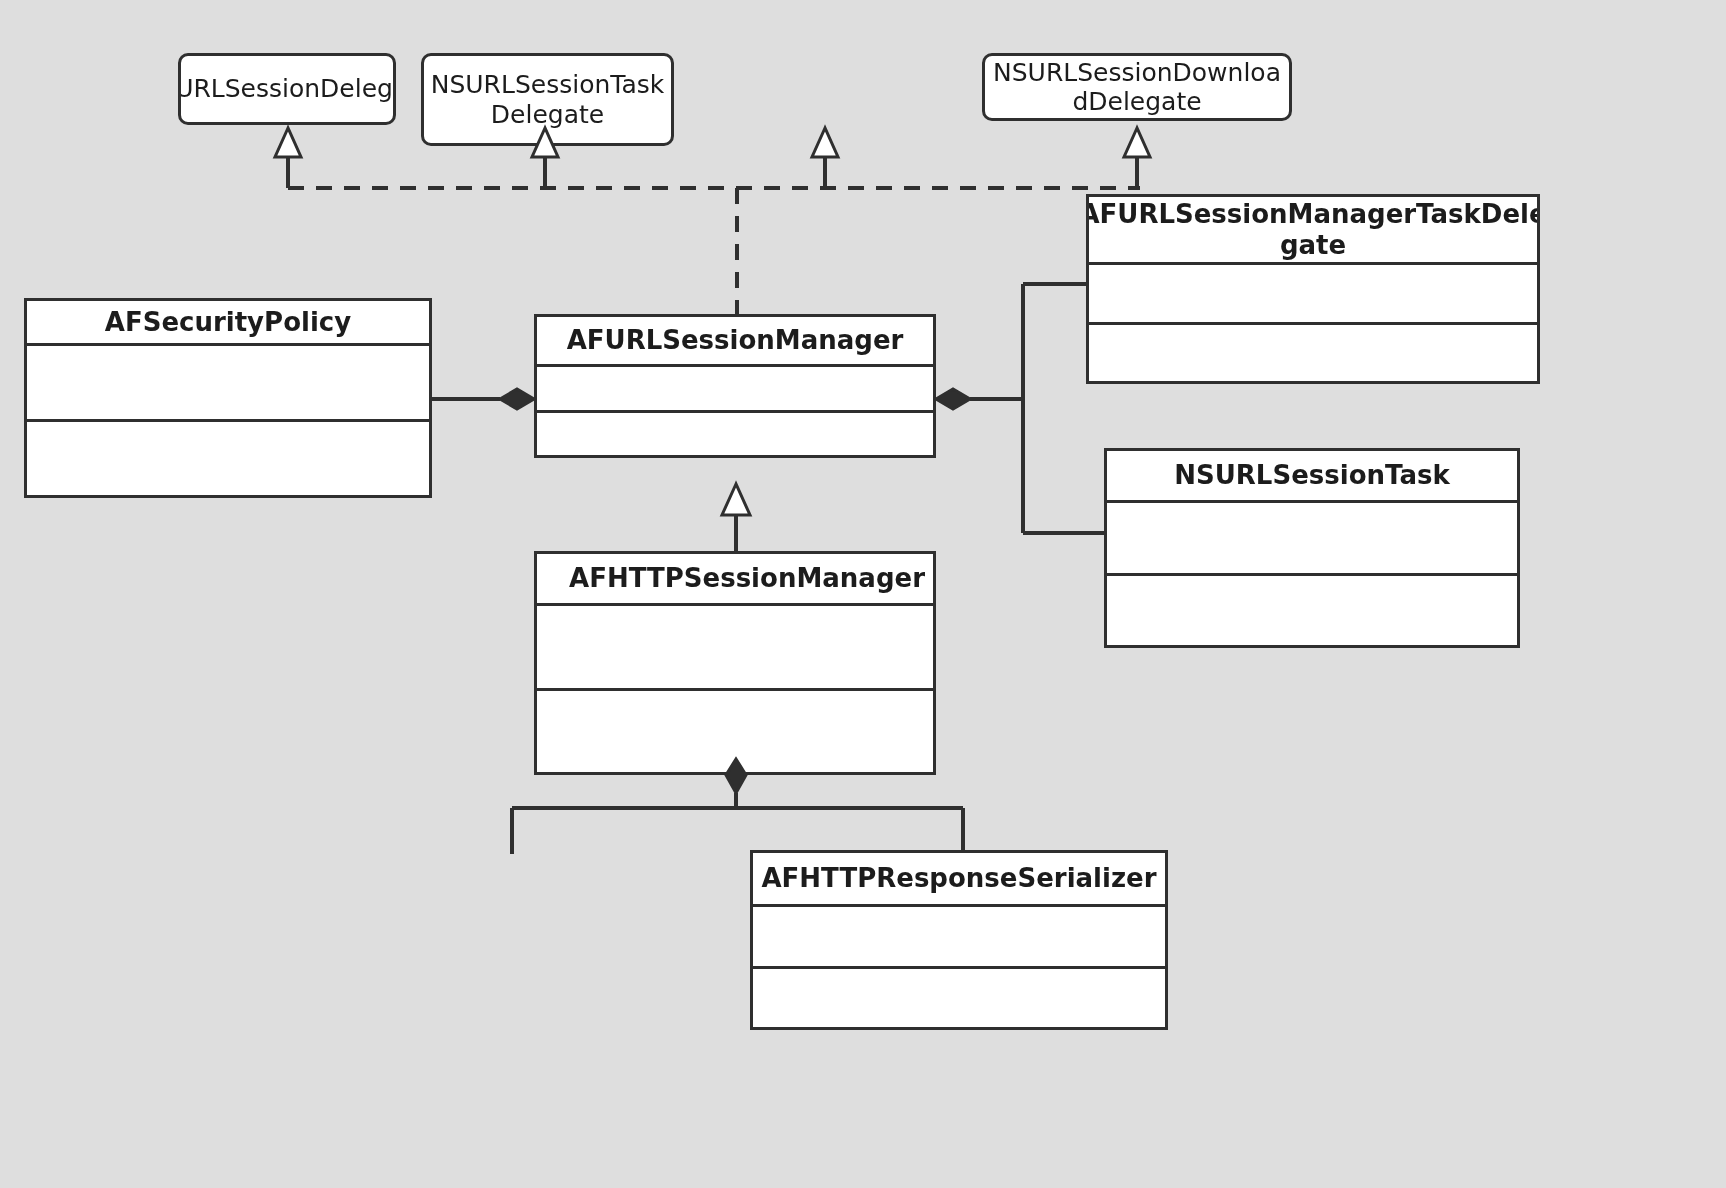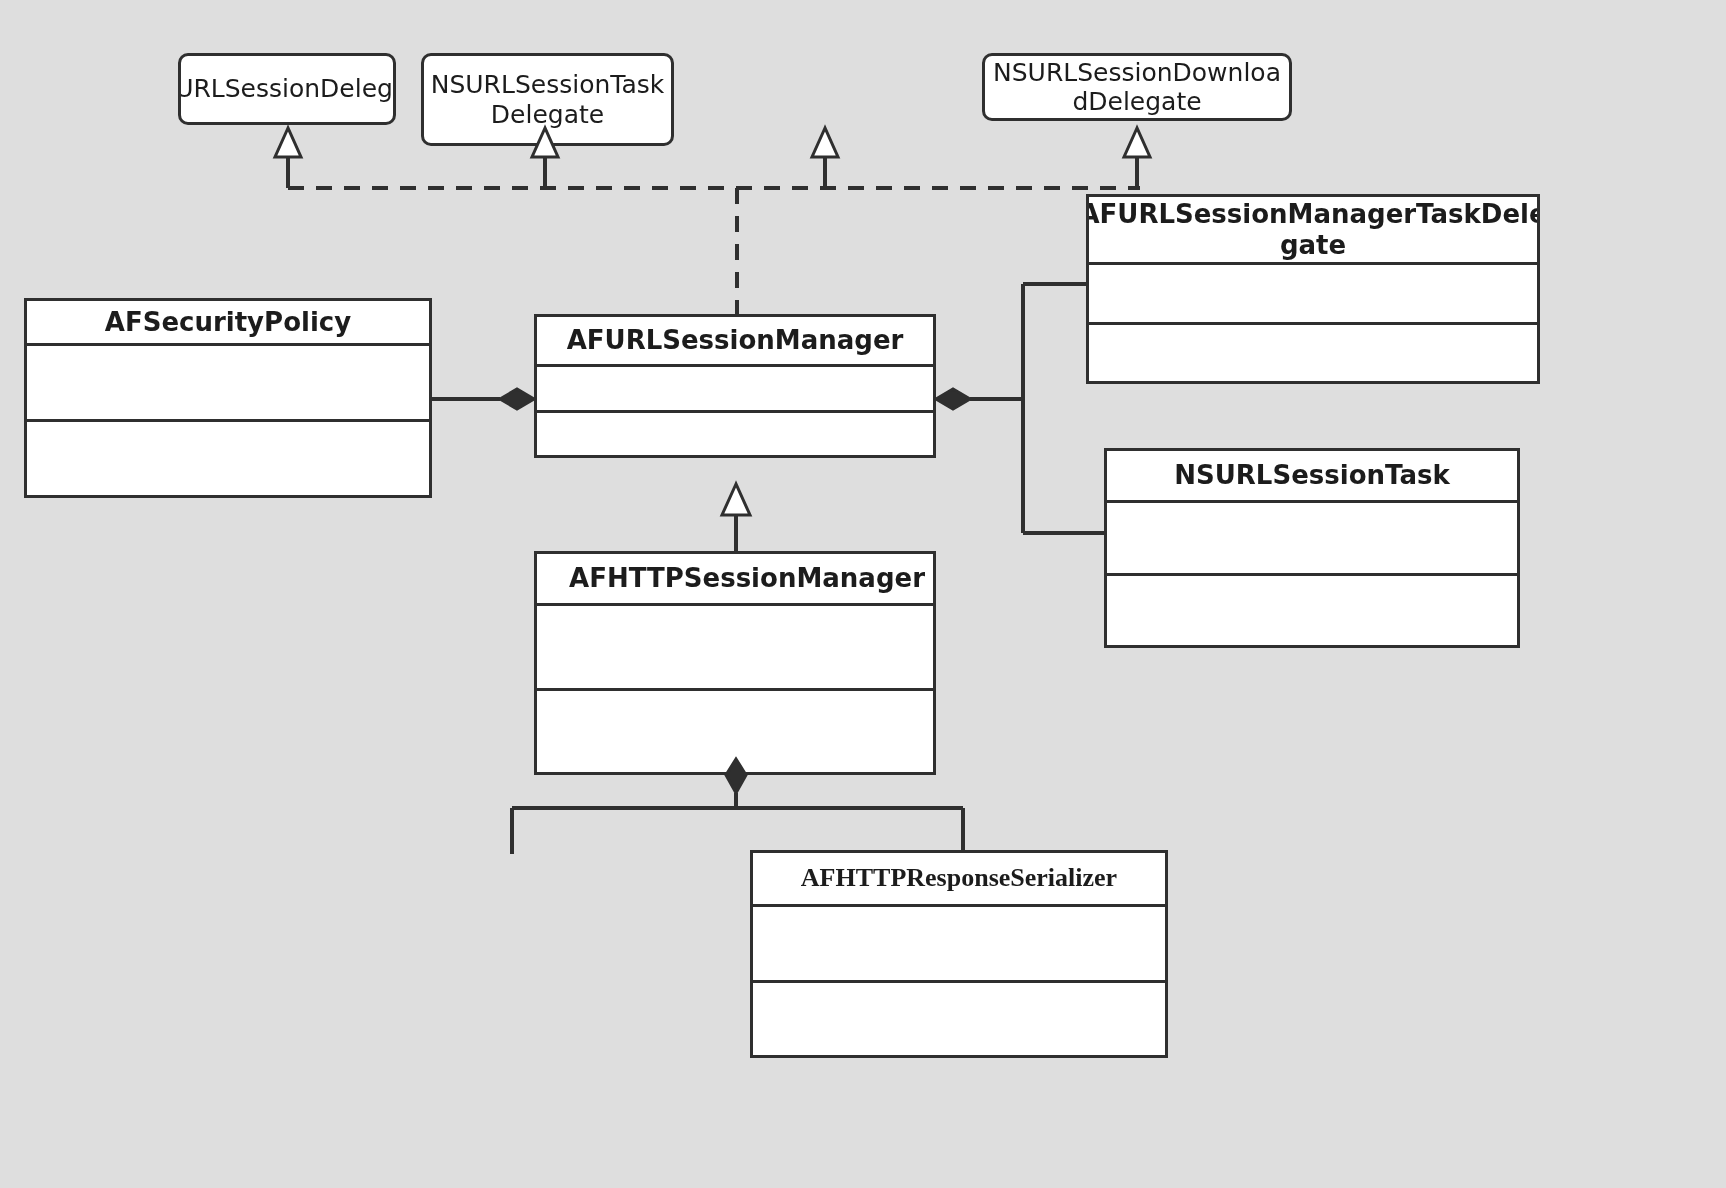--- a/index.html
+++ b/index.html
@@ -144,21 +144,21 @@
     <div class="ops"></div>
   </div>
 
   <div class="classbox" style="left:534px; top:551px; width:402px; height:224px;">
     <div class="title" style="height:52px;padding-left:32px;">AFHTTPSessionManager</div>
     <div class="attrs"></div>
     <div class="ops"></div>
   </div>
 
 
-  <div class="classbox" style="left:750px; top:850px; width:418px; height:208px;font-family:Liberation Serif, serif;">
+  <div class="classbox" style="left:750px; top:850px; width:418px; height:180px;">
     <div class="title" style="height:54px;">AFHTTPResponseSerializer</div>
     <div class="attrs"></div>
     <div class="ops"></div>
   </div>
 
   <svg id="links" viewBox="0 0 1726 1188">
 
     <path class="edge-dashed" d="M 288 188 L 1140 188"></path>
     <path class="edge-dashed" d="M 737 188 L 737 314"></path>
 

